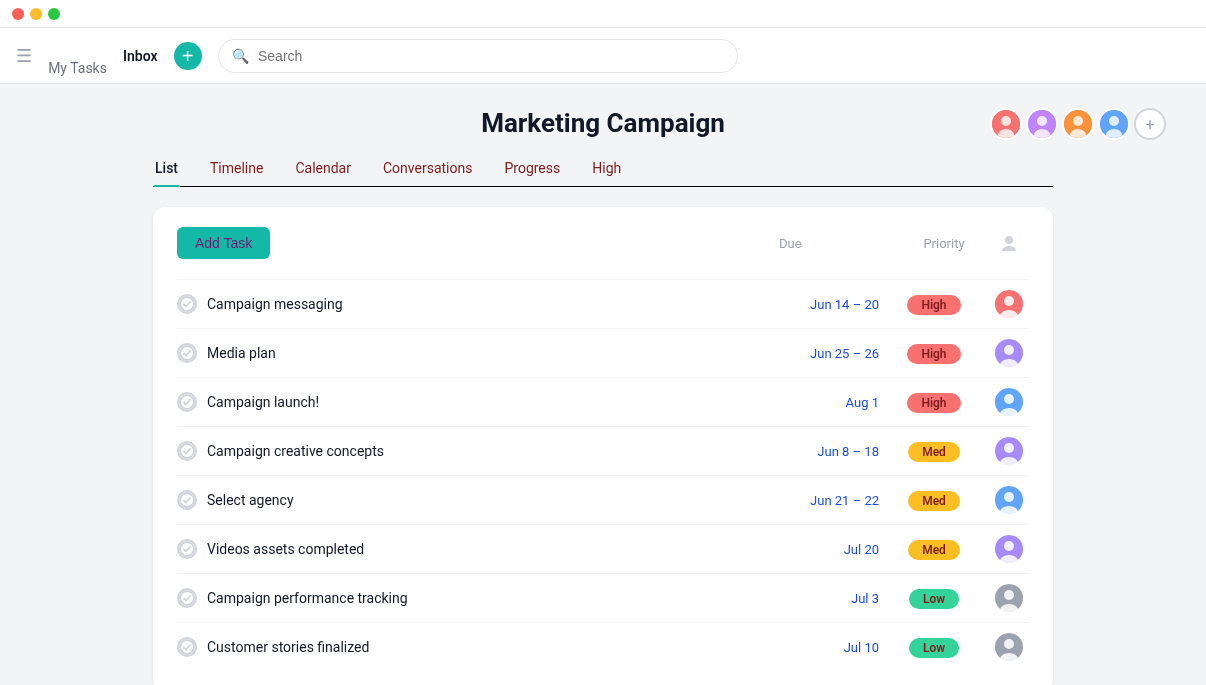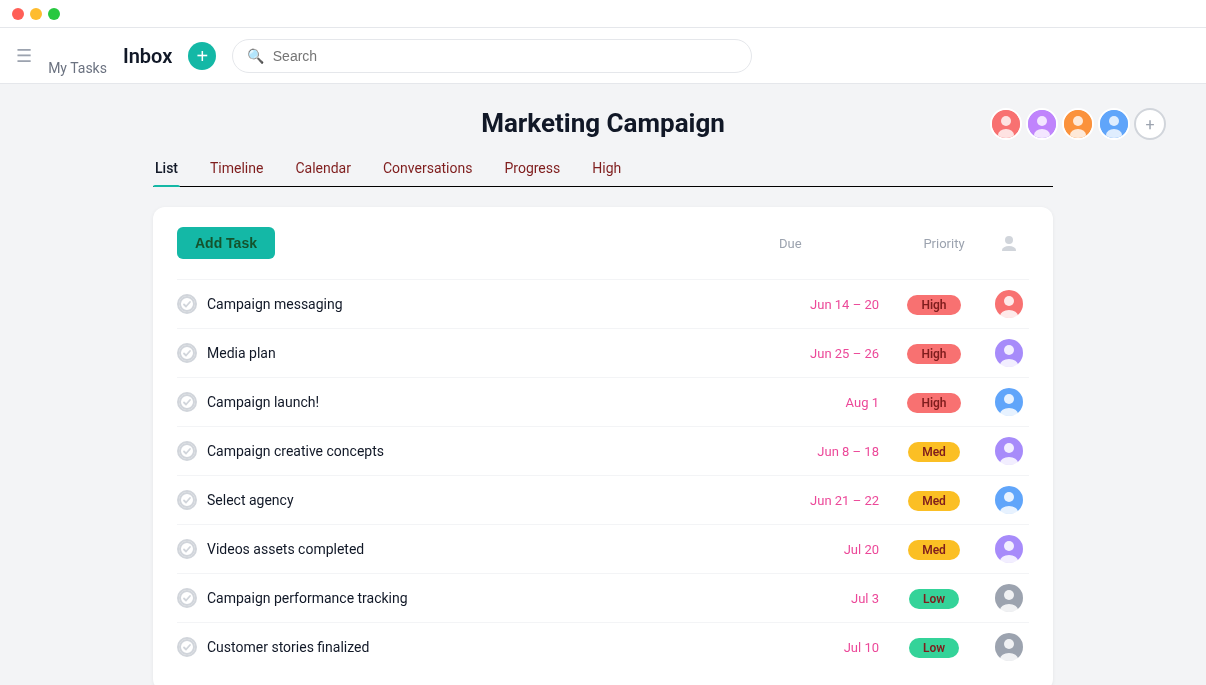--- a/index.html
+++ b/index.html
@@ -45,21 +45,21 @@
       font-size: 18px;
       cursor: pointer;
     }
     .nav-mytasks {
       font-size: 14px;
       color: #6b7280;
       cursor: pointer;
       margin-top: 24px;
     }
     .nav-inbox {
-      font-size: 20px;
+      font-size: 14px;
       font-weight: 600;
       color: #111827;
       cursor: pointer;
     }
     .nav-add-btn {
       width: 28px; height: 28px;
       border-radius: 50%;
       background: #14b8a6;
       color: #fff;
       font-size: 20px;
@@ -182,26 +182,26 @@
     }
 
     .task-list-header {
       display: flex;
       align-items: center;
       margin-bottom: 12px;
       padding-bottom: 8px;
     }
     .add-task-btn {
       background: #14b8a6;
-      color: #14532d;
+      color: #701a75;
       border: none;
       border-radius: 6px;
       padding: 8px 18px;
       font-size: 14px;
-      font-weight: 700;
+      font-weight: 400;
       cursor: pointer;
     }
     .col-headers {
       margin-left: auto;
       display: flex;
       align-items: center;
       gap: 0;
     }
     .col-due {
       font-size: 13px;
@@ -239,21 +239,21 @@
       flex-shrink: 0;
       cursor: pointer;
     }
     .task-name {
       font-size: 14px;
       color: #111827;
       flex: 1;
     }
     .task-due {
       font-size: 13px;
-      color: #ec4899;
+      color: #1d4ed8;
       width: 120px;
       text-align: right;
     }
     .task-priority {
       width: 90px;
       text-align: center;
     }
     .priority-badge {
       display: inline-block;
       padding: 3px 14px;

